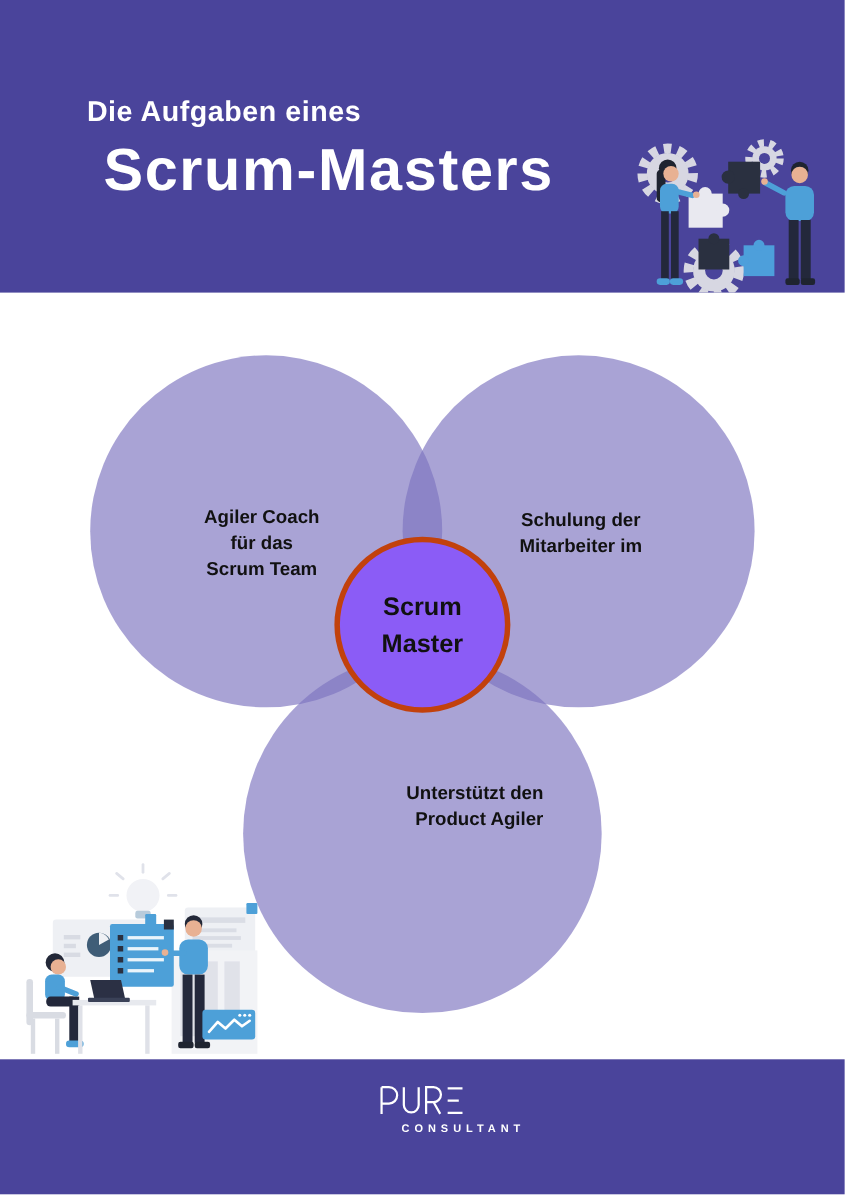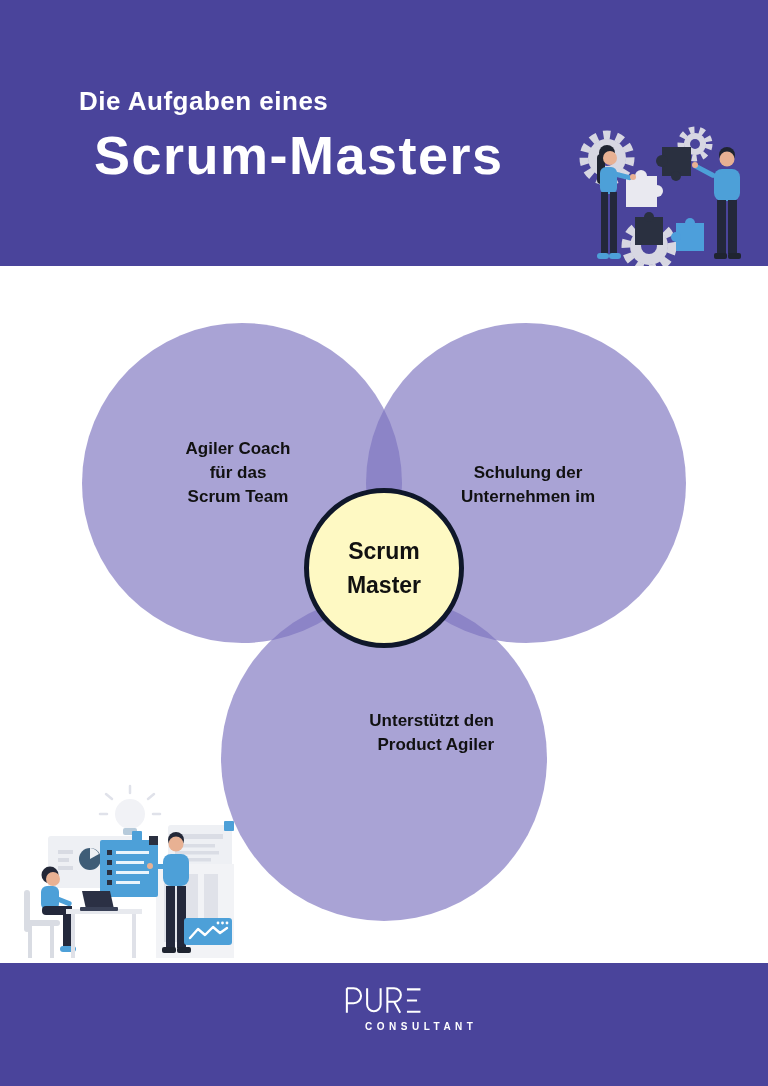--- a/index.html
+++ b/index.html
@@ -34,38 +34,38 @@
   .venn-circle {
     border-radius: 50%;
     background: rgba(124,116,191,0.66);
   }
   .venn-left   { left: 82px;  top: 323px; width: 320px; height: 320px; }
   .venn-right  { left: 366px; top: 323px; width: 320px; height: 320px; }
   .venn-bottom { left: 221px; top: 595px; width: 326px; height: 326px; }
 
   .venn-center-circle {
     left: 304px; top: 488px; width: 160px; height: 160px;
-    background: #fef9c3;
-    border: 5px solid #0f172a;
+    background: #8b5cf6;
+    border: 5px solid #c2410c;
     border-radius: 50%;
     z-index: 5;
     display: flex; flex-direction: column;
     align-items: center; justify-content: center;
   }
   .venn-center-circle .line {
     color: #111111; font-size: 23px; font-weight: bold; line-height: 34px;
     text-align: center;
   }
 
   .venn-label {
     z-index: 6;
     color: #111111; font-size: 17px; font-weight: bold;
     line-height: 24px; text-align: center;
   }
-  .label-left   { left: 138px; top: 437px; width: 200px; }
+  .label-left   { left: 138px; top: 458px; width: 200px; }
   .label-right  { left: 428px; top: 461px; width: 200px; }
   .label-bottom { left: 274px; top: 709px; width: 220px; text-align: right; }
 
   
   .bottom-illustration { left: 8px; top: 778px; width: 230px; height: 185px; z-index: 2; }
 
   
   .footer-band {
     left: 0; top: 963px; width: 768px; height: 123px;
     background: #4a449b; z-index: 3;
@@ -163,21 +163,21 @@
 </div>
 
 <div class="abs venn-label label-left">
   <div>Agiler Coach</div>
   <div>für das</div>
   <div>Scrum Team</div>
 </div>
 
 <div class="abs venn-label label-right">
   <div>Schulung der</div>
-  <div>Unternehmen im</div>
+  <div>Mitarbeiter im</div>
 </div>
 
 <div class="abs venn-label label-bottom">
   <div>Unterstützt den</div>
   <div>Product Agiler</div>
 </div>
 
 <svg class="abs bottom-illustration" viewBox="0 0 230 185">
 
   <g>

